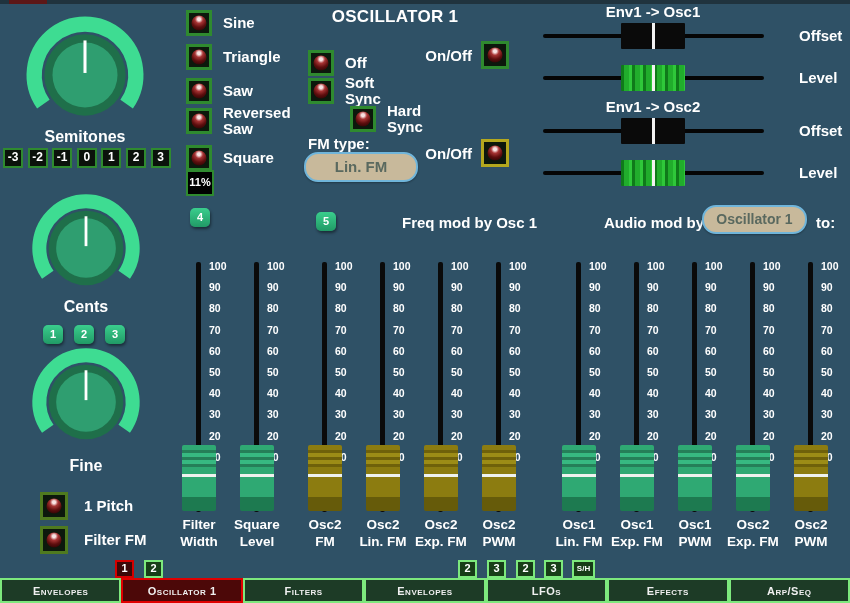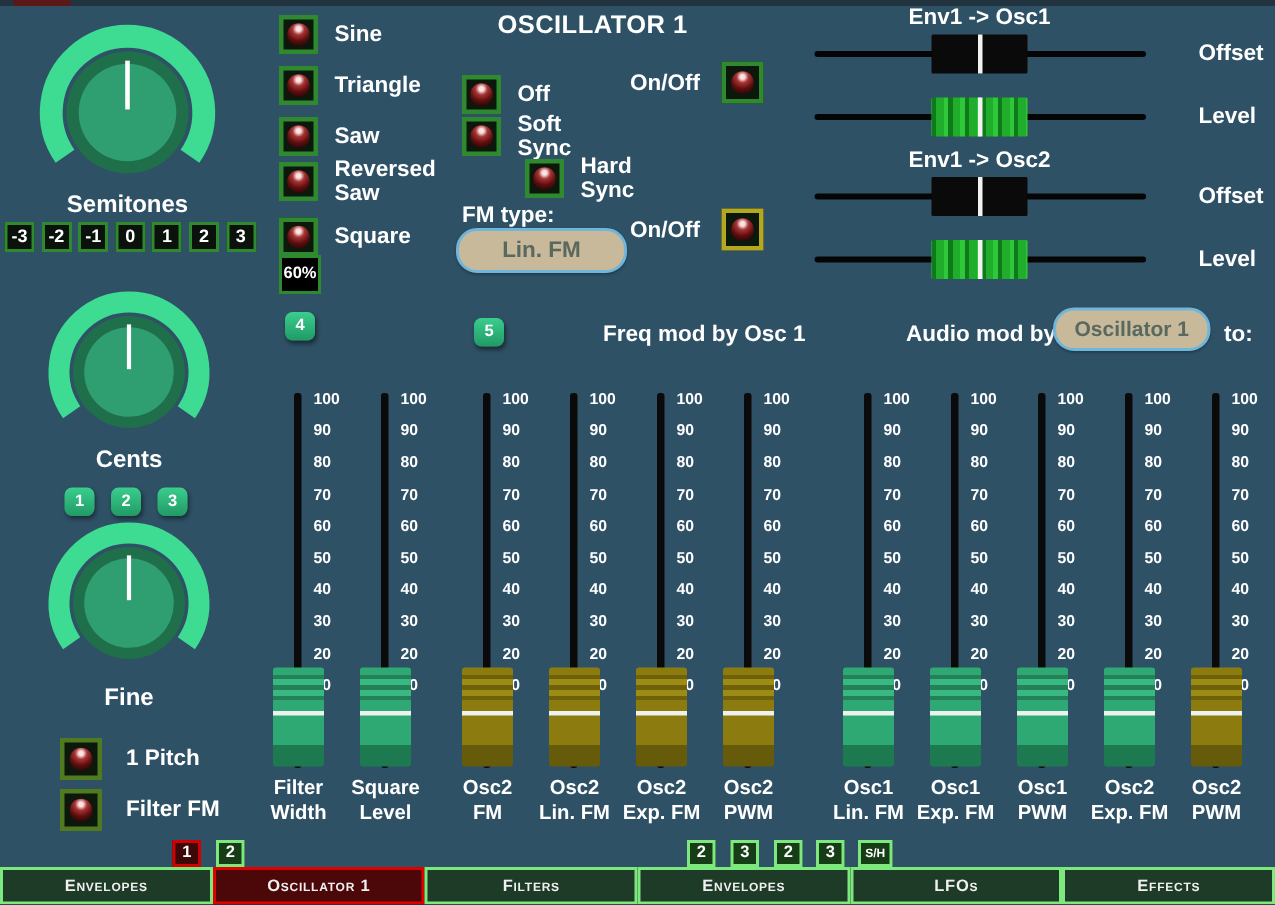--- a/index.html
+++ b/index.html
@@ -37,21 +37,21 @@
   .led-btn.olive{border-color:#4f7a1f}
 
   .wf-list,.sync-list{position:absolute}
   .wf-row{position:absolute;left:0;display:flex;align-items:center;gap:11px}
   .wf-label{font-size:15px;line-height:16px;max-width:98px}
 
   .pw-box{position:absolute;left:186px;top:170px;width:28px;height:26px;box-sizing:border-box;
           border:2px solid #2f8a2f;background:#000;font-size:11px;text-align:center;line-height:21px}
 
   .onoff-row{position:absolute;display:flex;align-items:center;gap:9px}
-  .onoff-row .lbl{font-size:15px;width:52px;text-align:left}
+  .onoff-row .lbl{font-size:15px;width:52px;text-align:right}
 
   .title{position:absolute;left:285px;top:7px;width:220px;text-align:center;font-size:17px;letter-spacing:.3px}
 
   .t15{position:absolute;font-size:15px}
 
   .tan-btn{position:absolute;box-sizing:border-box;background:#c8b99b;border:2px solid #70b5da;
            border-radius:14px;color:#5a695f;text-align:center;font-size:15px;line-height:26px;
            box-shadow:0 1px 2px rgba(0,0,0,.3)}
 
   
@@ -167,21 +167,21 @@
       </div>
       <div class="wf-row" style="top: 104px; height: 34px;">
         <span class="led-btn"></span>
         <span class="wf-label">Reversed Saw</span>
       </div>
       <div class="wf-row" style="top: 144px; height: 28px;">
         <span class="led-btn"></span>
         <span class="wf-label">Square</span>
       </div>
     </div>
-  <div class="pw-box">60%</div>
+  <div class="pw-box">11%</div>
   <div class="grn-btn abs" style="left:190px;top:208px">4</div>
 
   <div class="sync-list" style="left:308px;top:0">
       <div class="wf-row" style="top: 49px; height: 28px;">
         <span class="led-btn"></span>
         <span class="wf-label">Off</span>
       </div>
       <div class="wf-row" style="top: 77px; height: 28px;">
         <span class="led-btn"></span>
         <span class="wf-label">Soft Sync</span>
@@ -433,15 +433,16 @@
       <div class="ind wide">S/H</div>
     </div>
 
   <div class="tabbar">
       <div class="tab">Envelopes</div>
       <div class="tab selected">Oscillator 1</div>
       <div class="tab">Filters</div>
       <div class="tab">Envelopes</div>
       <div class="tab">LFOs</div>
       <div class="tab">Effects</div>
+      <div class="tab">Arp/Seq</div>
     </div>
 
 </div>
 
 </body></html>

